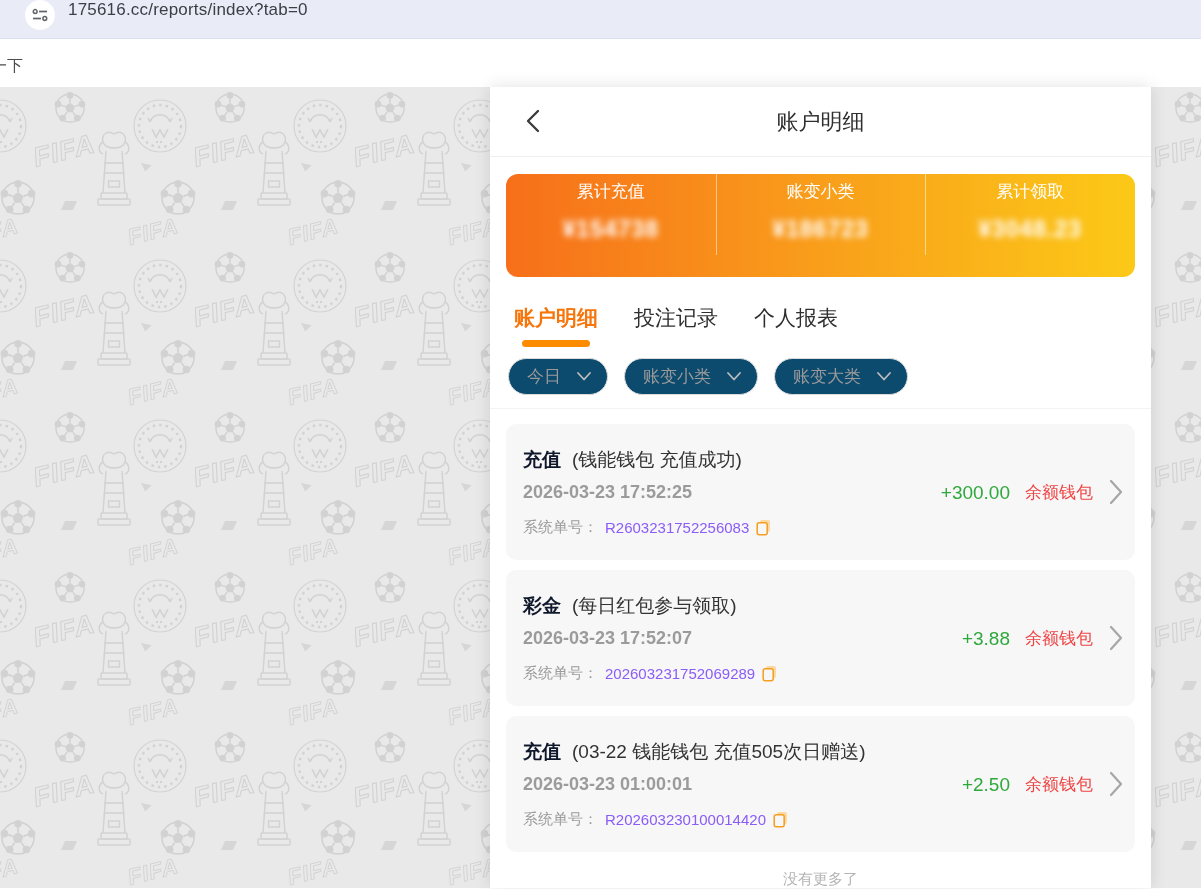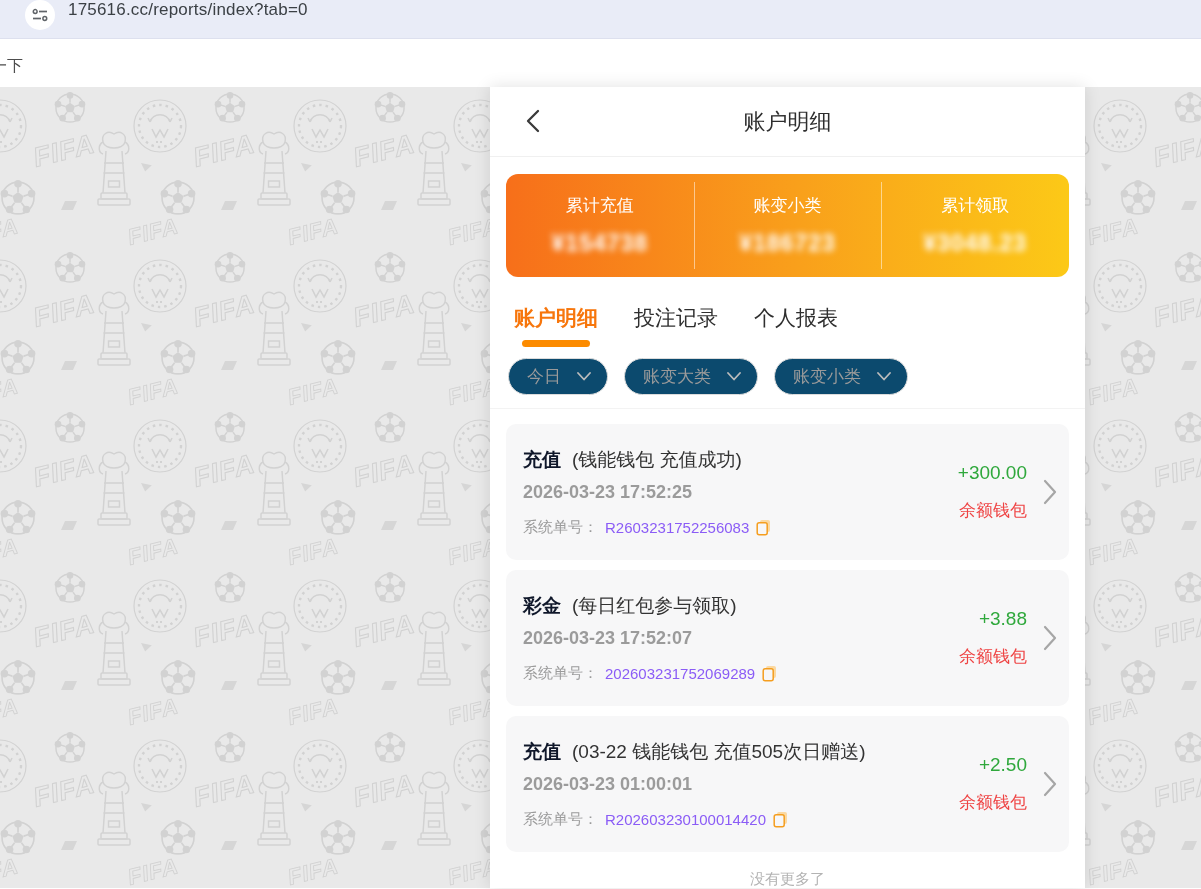--- a/index.html
+++ b/index.html
@@ -14,33 +14,33 @@
   .url-text { font-size:17px; color:#3b4045; letter-spacing:.2px; }
 
   .subheader { height:48px; background:#fff; position:relative; }
   .cut-text { position:absolute; left:-9px; top:17px; font-size:16px; color:#4d4d4d; }
 
   
   .stage { position:relative; width:1201px; height:801px; background:#e9e9e9; }
   .bg-pattern { position:absolute; left:0; top:0; }
 
   
-  .panel { position:absolute; left:490px; top:0; width:595px; height:801px;
+  .panel { position:absolute; left:490px; top:0; width:661px; height:801px;
     background:#fff; box-shadow:0 0 16px rgba(0,0,0,.12); display:flex; flex-direction:column;
     overflow:hidden; }
 
   .panel-header { height:70px; flex:none; position:relative; display:flex;
     align-items:center; justify-content:center; border-bottom:1px solid #f0f0f0; }
   .back-btn { position:absolute; left:28px; top:19px; width:30px; height:30px;
     display:flex; align-items:center; justify-content:center; cursor:pointer; }
   .panel-title { font-size:22px; color:#2e2e2e; font-weight:500; }
 
   .summary-card { margin:17px 16px 0; height:103px; border-radius:12px;
     background:linear-gradient(90deg,#f76f1a 0%,#f9a01b 52%,#fcc917 100%);
-    display:flex; align-items:center; flex:none; }
+    display:flex; align-items:flex-start; flex:none; }
   .summary-col { flex:1; text-align:center; color:#fff; position:relative; padding:6px 0; }
   .summary-col + .summary-col::before { content:""; position:absolute; left:0; top:-6px;
     bottom:-6px; width:1px; background:rgba(255,255,255,.5); }
   .summary-label { font-size:17px; font-weight:500; margin-bottom:13px; }
   .summary-value { font-size:23px; font-weight:700; letter-spacing:1px;
     filter:blur(3px); }
 
   .tabs-row { display:flex; gap:36px; padding:27px 0 0 24px; flex:none; }
   .tab { font-size:21px; color:#2f2f2f; padding-bottom:15px; position:relative; cursor:pointer; }
   .tab.active { color:#f7760c; font-weight:700; }
@@ -56,21 +56,21 @@
   .txn-list { flex:1; padding-top:15px; display:flex; flex-direction:column; gap:10px; }
   .txn-card { margin:0 16px; background:#f7f7f8; border-radius:10px; min-height:136px;
     padding:20px 12px 20px 17px; display:flex; align-items:center; flex:none; cursor:pointer; }
   .txn-left { flex:1; min-width:0; }
   .txn-title { font-size:19px; color:#333; margin-bottom:9px; white-space:nowrap; }
   .txn-type { font-weight:700; color:#0f172a; margin-right:11px; }
   .txn-date { font-size:18px; color:#9b9b9b; margin-bottom:15px;font-weight:bold; }
   .txn-order { font-size:15px; color:#9b9b9b; display:flex; align-items:center; gap:7px; }
   .txn-order-no { color:#8b5cf6; }
   .copy-btn { display:flex; align-items:center; cursor:pointer; }
-  .txn-right { display:flex; flex-direction:column; align-items:flex-end; gap:15px;
+  .txn-right { display:flex; flex-direction:row; align-items:flex-end; gap:15px;
     margin-right:9px; }
   .txn-amount { color:#2fa83c; font-size:19px; font-weight:500; }
   .txn-wallet { color:#ef4444; font-size:17px; }
   .txn-chevron { margin-left:7px; display:flex; align-items:center; }
 
   .load-more { text-align:center; color:#b3b3b3; font-size:15px; padding:8px 0 4px; flex:none; }
 </style>
 </head>
 <body>
 
@@ -186,27 +186,27 @@
     </div>
 
     <div class="filters-row">
       <div class="pill">
         <span>今日</span>
         <svg width="14" height="9" viewBox="0 0 14 9">
           <polyline points="1,1 7,7.5 13,1" fill="none" stroke="#bcbcbc" stroke-width="1.8" stroke-linecap="round" stroke-linejoin="round"></polyline>
         </svg>
       </div>
       <div class="pill">
-        <span>账变大类</span>
+        <span>账变小类</span>
         <svg width="14" height="9" viewBox="0 0 14 9">
           <polyline points="1,1 7,7.5 13,1" fill="none" stroke="#bcbcbc" stroke-width="1.8" stroke-linecap="round" stroke-linejoin="round"></polyline>
         </svg>
       </div>
       <div class="pill">
-        <span>账变小类</span>
+        <span>账变大类</span>
         <svg width="14" height="9" viewBox="0 0 14 9">
           <polyline points="1,1 7,7.5 13,1" fill="none" stroke="#bcbcbc" stroke-width="1.8" stroke-linecap="round" stroke-linejoin="round"></polyline>
         </svg>
       </div>
     </div>
 
     <div class="txn-list">
 
       <div class="txn-card">
         <div class="txn-left">

